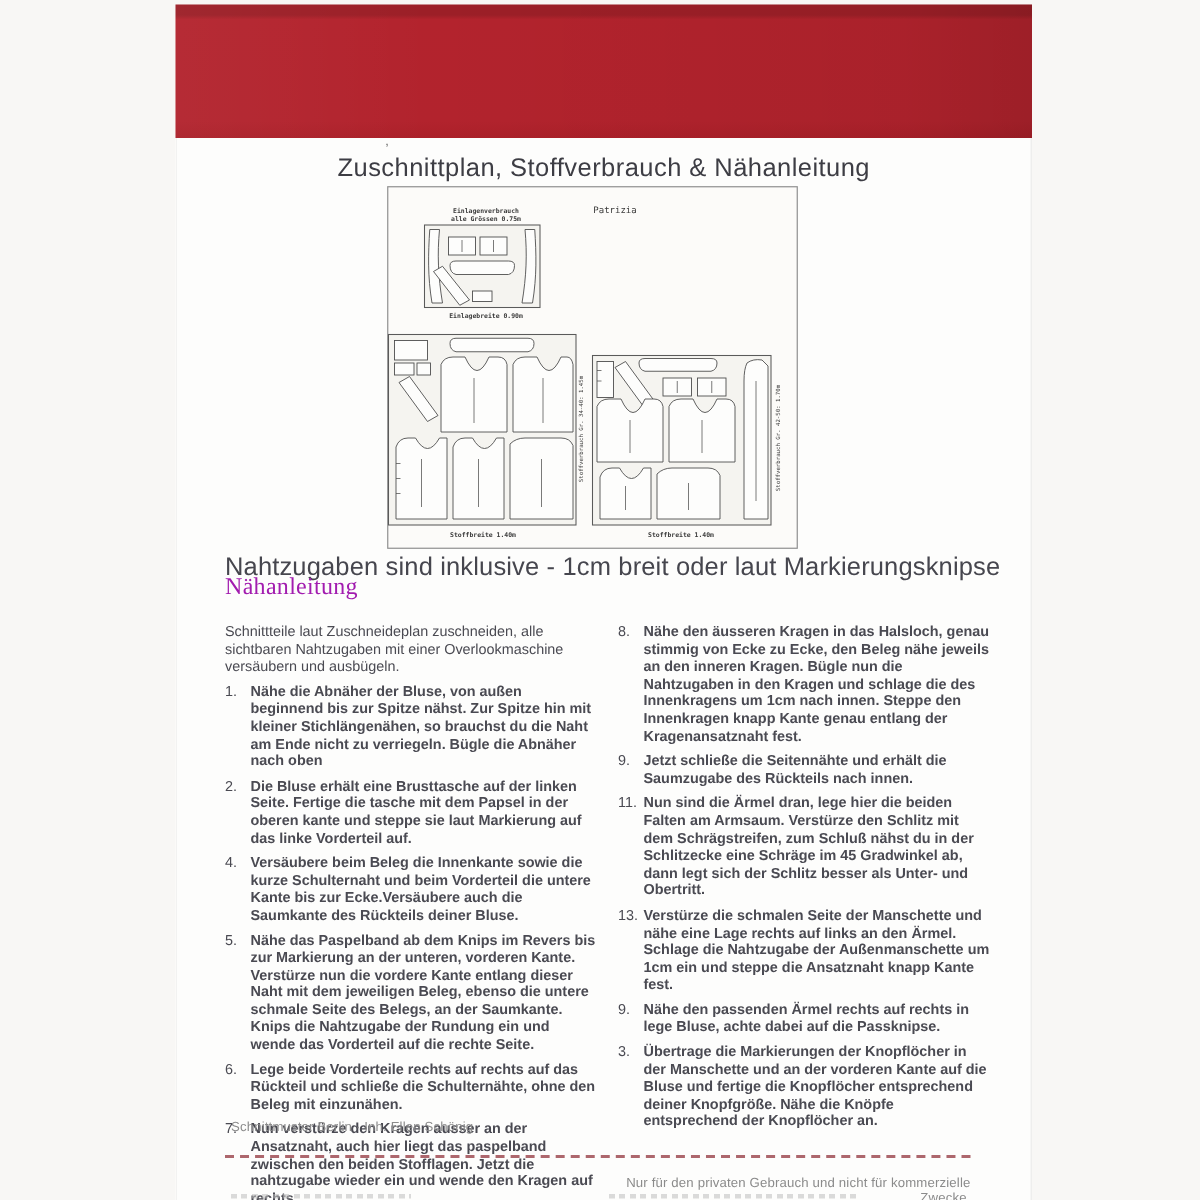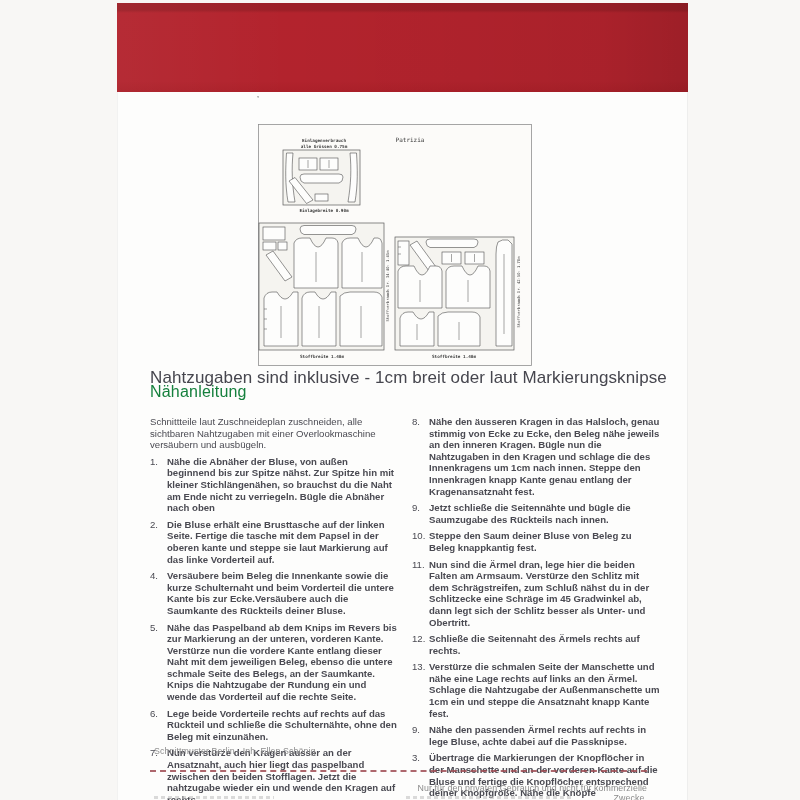--- a/index.html
+++ b/index.html
@@ -11,21 +11,21 @@
   .red-band .sheen{position:absolute;inset:0;
     background:linear-gradient(90deg,rgba(255,255,255,.04),rgba(0,0,0,0) 30%,rgba(0,0,0,.05) 85%,rgba(0,0,0,.12));}
   
   .page{position:absolute;left:117px;top:92px;width:571px;height:708px;background:#fdfdfc;
     box-shadow:inset 1px 0 0 rgba(0,0,0,.045), inset -1px 0 0 rgba(0,0,0,.06);}
   .title{position:absolute;left:0;top:10px;width:100%;text-align:center;
     font-size:17px;letter-spacing:.3px;color:#3d3d44;}
   .artifact{position:absolute;left:140px;top:2px;font-size:9px;color:#6a6a6a;}
   .plan{position:absolute;left:141px;top:32px;width:274px;height:242px;}
   .seam-note{position:absolute;left:33px;top:276px;font-size:17px;color:#46464e;letter-spacing:.1px;}
-  .nh-heading{position:absolute;left:33px;top:291px;font-size:16px;color:#15803d;letter-spacing:.2px;}
+  .nh-heading{position:absolute;left:33px;top:291px;font-size:16px;color:#a21caf;letter-spacing:.2px;font-family:Liberation Serif, serif;}
   .cols{position:absolute;left:33px;top:324px;width:512px;display:flex;gap:12px;}
   .col{width:250px;font-size:9.6px;line-height:11.6px;color:#4a4a52;}
   .intro{margin:0 0 5px 0;}
   .item{display:flex;margin-bottom:5px;}
   .item .num{width:17px;flex:none;}
   .item .txt{flex:1;padding-right:2px;font-weight:bold;}
   .dash-line{position:absolute;left:33px;top:678px;width:497px;height:0;
     border-top:2px dashed #a04e55;opacity:.85;}
   .footer-left{position:absolute;left:37px;top:654px;font-size:8.8px;color:#8b8b8b;letter-spacing:.1px;}
   .footer-right{position:absolute;left:289px;top:691px;width:241px;text-align:right;
@@ -47,20 +47,21 @@
 <div class="screen">
 
   <div class="red-band">
     <div class="sheen"></div>
   </div>
 
   <div class="page">
 
     <div class="artifact">’</div>
 
+    <div class="title">Zuschnittplan, Stoffverbrauch &amp; Nähanleitung</div>
 
     <div class="plan">
       <svg width="274" height="242" viewBox="0 0 274 242">
         <rect x="0.5" y="0.5" width="273" height="241" fill="#fcfbf9" stroke="#8f8f8f" stroke-width="0.8"></rect>
 
         <text x="152" y="18" font-size="6" text-anchor="middle">Patrizia</text>
 
         <g>
           <text x="66" y="18" font-size="4.3" font-weight="bold" text-anchor="middle">Einlagenverbrauch</text>
           <text x="66" y="23.5" font-size="4.3" font-weight="bold" text-anchor="middle">alle Grössen 0.75m</text>
@@ -162,33 +163,25 @@
         </div>
       </div>
 
       <div class="col">
         <div class="item">
           <span class="num">8.</span>
           <span class="txt">Nähe den äusseren Kragen in das Halsloch, genau stimmig von Ecke zu Ecke, den Beleg nähe jeweils an den inneren Kragen. Bügle nun die Nahtzugaben in den Kragen und schlage die des Innenkragens um 1cm nach innen. Steppe den Innenkragen knapp Kante genau entlang der Kragenansatznaht fest.</span>
         </div>
         <div class="item">
           <span class="num">9.</span>
-          <span class="txt">Jetzt schließe  die Seitennähte und bügle die Saumzugabe des Rückteils nach innen.</span>
-        </div>
-        <div class="item">
-          <span class="num">10.</span>
-          <span class="txt">Steppe den Saum deiner Bluse von Beleg zu Beleg knappkantig fest.</span>
+          <span class="txt">Jetzt schließe  die Seitennähte und erhält die Saumzugabe des Rückteils nach innen.</span>
         </div>
         <div class="item">
           <span class="num">11.</span>
           <span class="txt">Nun sind die Ärmel dran, lege hier die beiden Falten am Armsaum. Verstürze den Schlitz mit dem Schrägstreifen, zum Schluß nähst du in der Schlitzecke eine Schräge im 45 Gradwinkel ab, dann legt sich der Schlitz besser als Unter- und Obertritt.</span>
-        </div>
-        <div class="item">
-          <span class="num">12.</span>
-          <span class="txt">Schließe die Seitennaht des Ärmels rechts auf rechts.</span>
         </div>
         <div class="item">
           <span class="num">13.</span>
           <span class="txt">Verstürze die schmalen Seite der Manschette und nähe eine Lage rechts auf links an den Ärmel. Schlage die Nahtzugabe der Außenmanschette um 1cm ein und steppe die Ansatznaht knapp Kante fest.</span>
         </div>
         <div class="item">
           <span class="num">9.</span>
           <span class="txt">Nähe den passenden Ärmel rechts auf rechts in lege Bluse, achte dabei auf die Passknipse.</span>
         </div>
         <div class="item">

